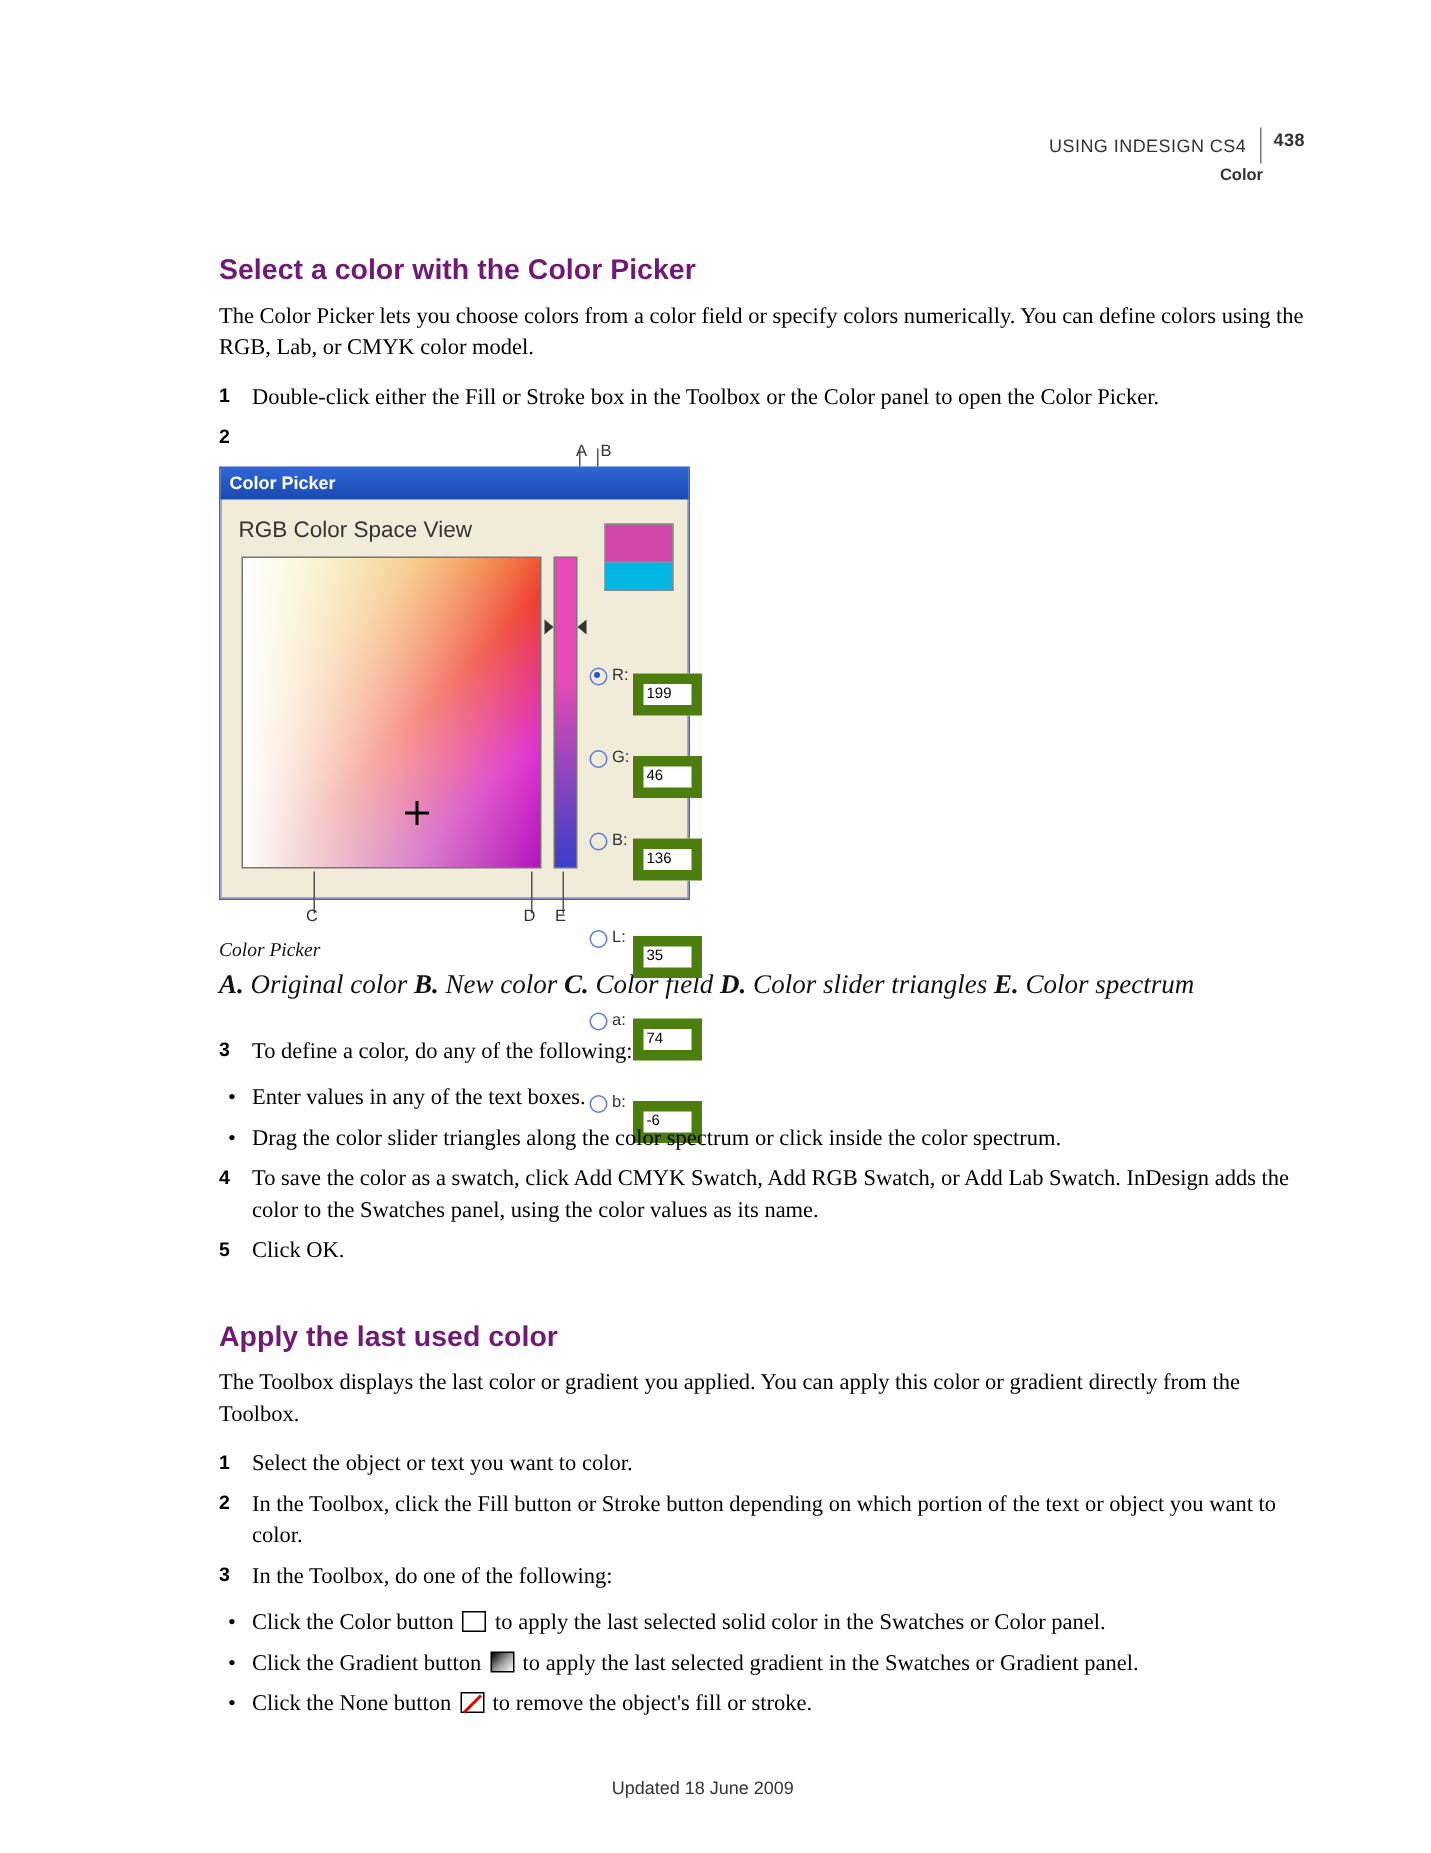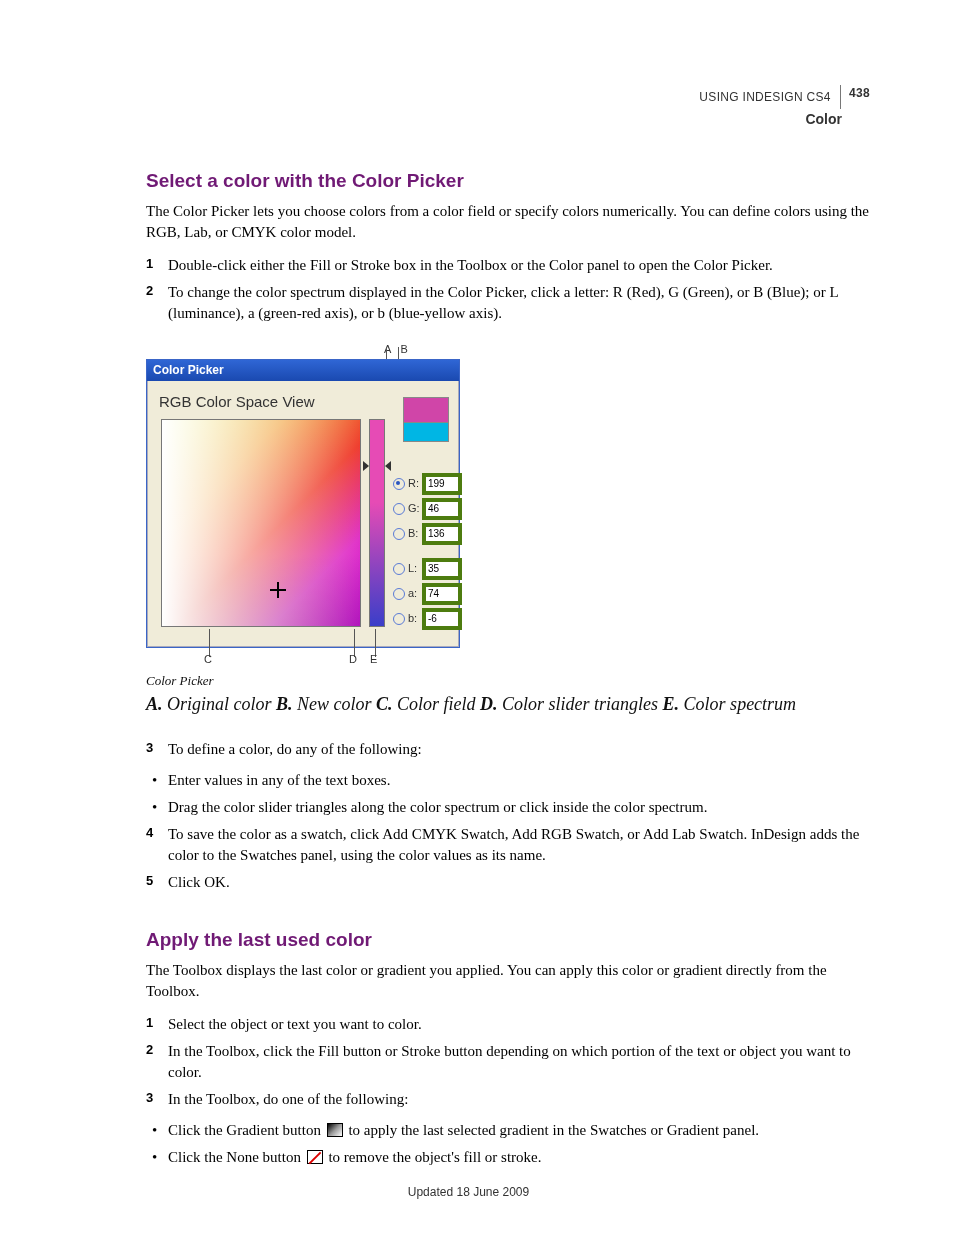--- a/index.html
+++ b/index.html
@@ -32,21 +32,21 @@
   .header .sep {
     display: inline-block;
     border-left: 1px solid #777;
     height: 24px;
     vertical-align: middle;
     margin: 0 4px 0 6px;
     position: relative;
     top: -1px;
   }
   .header .pgnum { font-weight: bold; vertical-align: top;}
-  .header .line2 { font-weight: bold; font-size: 14px; padding-right: 28px;}
+  .header .line2 { font-weight: bold; font-size: 11px; padding-right: 28px;}
   .content { margin-top: 84px; }
   h2 {
     font-family: "Myriad Pro", Arial, Helvetica, sans-serif;
     font-weight: 700;
     font-size: 19px;
     margin: 0 0 6px 0;
     color: #701a75;
   }
   p.body {
     margin: 0 0 12px 0;
@@ -173,22 +173,22 @@
     font-size: 11px;
   }
   .cp-row { display:flex; align-items:center; margin-bottom:3px;}
   .cp-radio {
     width:10px;height:10px;border:1px solid #5a7bd6;border-radius:50%;
     margin-right:3px; position:relative; flex:0 0 auto;
   }
   .cp-radio.sel::after{content:"";position:absolute;left:2px;top:2px;width:4px;height:4px;background:#2a55c0;border-radius:50%;}
   .cp-lbl { width:14px; color:#333;}
   .cp-val {
-    width:28px; height:14px; border:4px solid #4d7c0f; background:#fff;
-    font-size:10px; padding:0 2px; line-height:14px;
+    width:28px; height:14px; border:7px solid #4d7c0f; background:#fff;
+    font-size:10px; padding:0 2px; line-height:14px;margin-top:24px;
   }
   .cp-gap { height:10px; }
   
   .fig-wrap { position:relative; width:316px;}
   .fig-wrap .co { position:absolute; background:#555;}
   .co-av { left:240px; top:-12px; width:1px; height:36px;}
   .co-bv { left:252px; top:-12px; width:1px; height:62px;}
   .fig-labels-bot {
     font-family: "Myriad Pro", Arial, Helvetica, sans-serif;
     font-size: 11px; color:#333; margin-top:4px;
@@ -246,21 +246,21 @@
     <div class="line2">Color</div>
   </div>
 
   <div class="content">
 
     <h2>Select a color with the Color Picker</h2>
     <p class="body">The Color Picker lets you choose colors from a color field or specify colors numerically. You can define colors using the RGB, Lab, or CMYK color model.</p>
 
     <ol class="steps">
       <li><span class="num">1</span><span>Double-click either the Fill or Stroke box in the Toolbox or the Color panel to open the Color Picker.</span></li>
-      <li><span class="num">2</span><span>To change the color spectrum displayed in the Color Picker, click a letter: R (Red), G (Green), or B (Blue); or L (luminance), a (green-red axis), or b (blue-yellow axis).</span></li>
+      <li><span class="num">2</span></li>
     </ol>
 
     <div class="figure-block">
       <div class="fig-labels-top">
         <span>A</span>&nbsp;<span>B</span>
       </div>
       <div class="fig-wrap">
         <div class="co co-av"></div>
         <div class="co co-bv"></div>
 
@@ -349,20 +349,23 @@
     <div class="section2">
       <h2>Apply the last used color</h2>
       <p class="body">The Toolbox displays the last color or gradient you applied. You can apply this color or gradient directly from the Toolbox.</p>
       <ol class="steps">
         <li><span class="num">1</span><span>Select the object or text you want to color.</span></li>
         <li><span class="num">2</span><span>In the Toolbox, click the Fill button or Stroke button depending on which portion of the text or object you want to color.</span></li>
         <li><span class="num">3</span><span>In the Toolbox, do one of the following:</span></li>
       </ol>
       <ul class="bullets">
         <li>
+          <span>Click the Color button </span><span class="inline-ic ic-color"></span><span> to apply the last selected solid color in the Swatches or Color panel.</span>
+        </li>
+        <li>
           <span>Click the Gradient button </span><span class="inline-ic ic-gradient"></span><span> to apply the last selected gradient in the Swatches or Gradient panel.</span>
         </li>
         <li>
           <span>Click the None button </span><span class="inline-ic ic-none"></span><span> to remove the object's fill or stroke.</span>
         </li>
       </ul>
     </div>
 
   </div>
 

